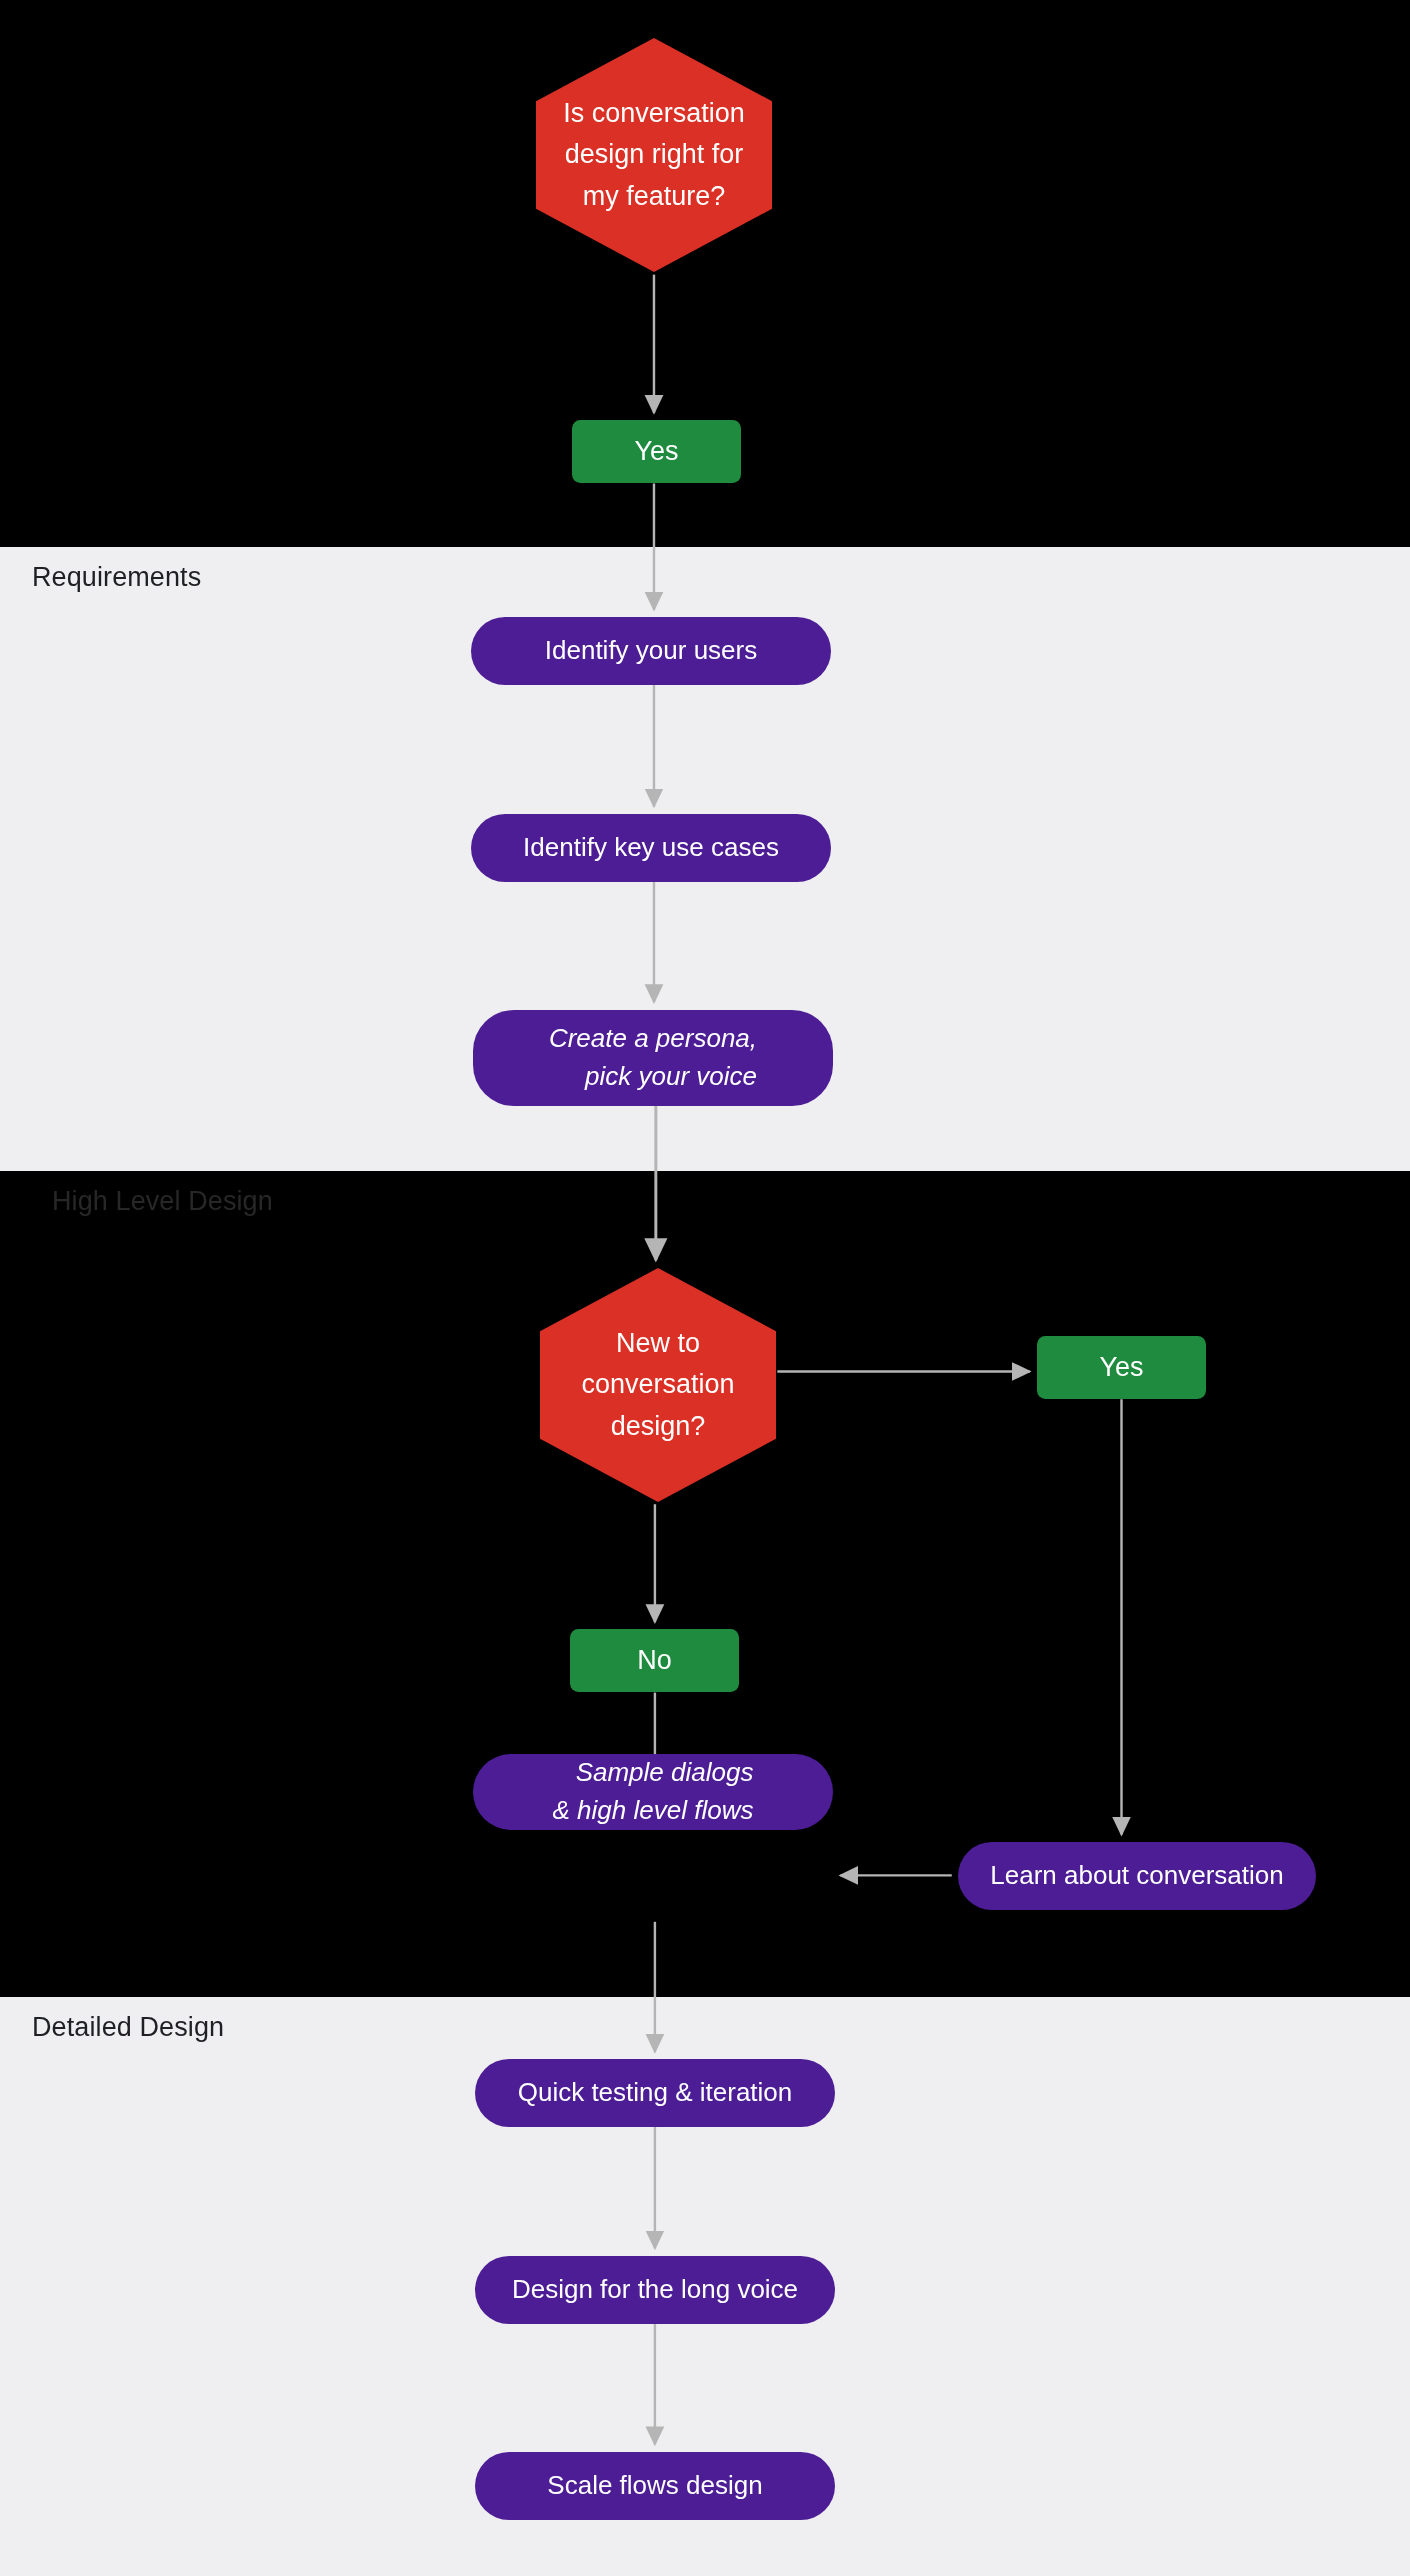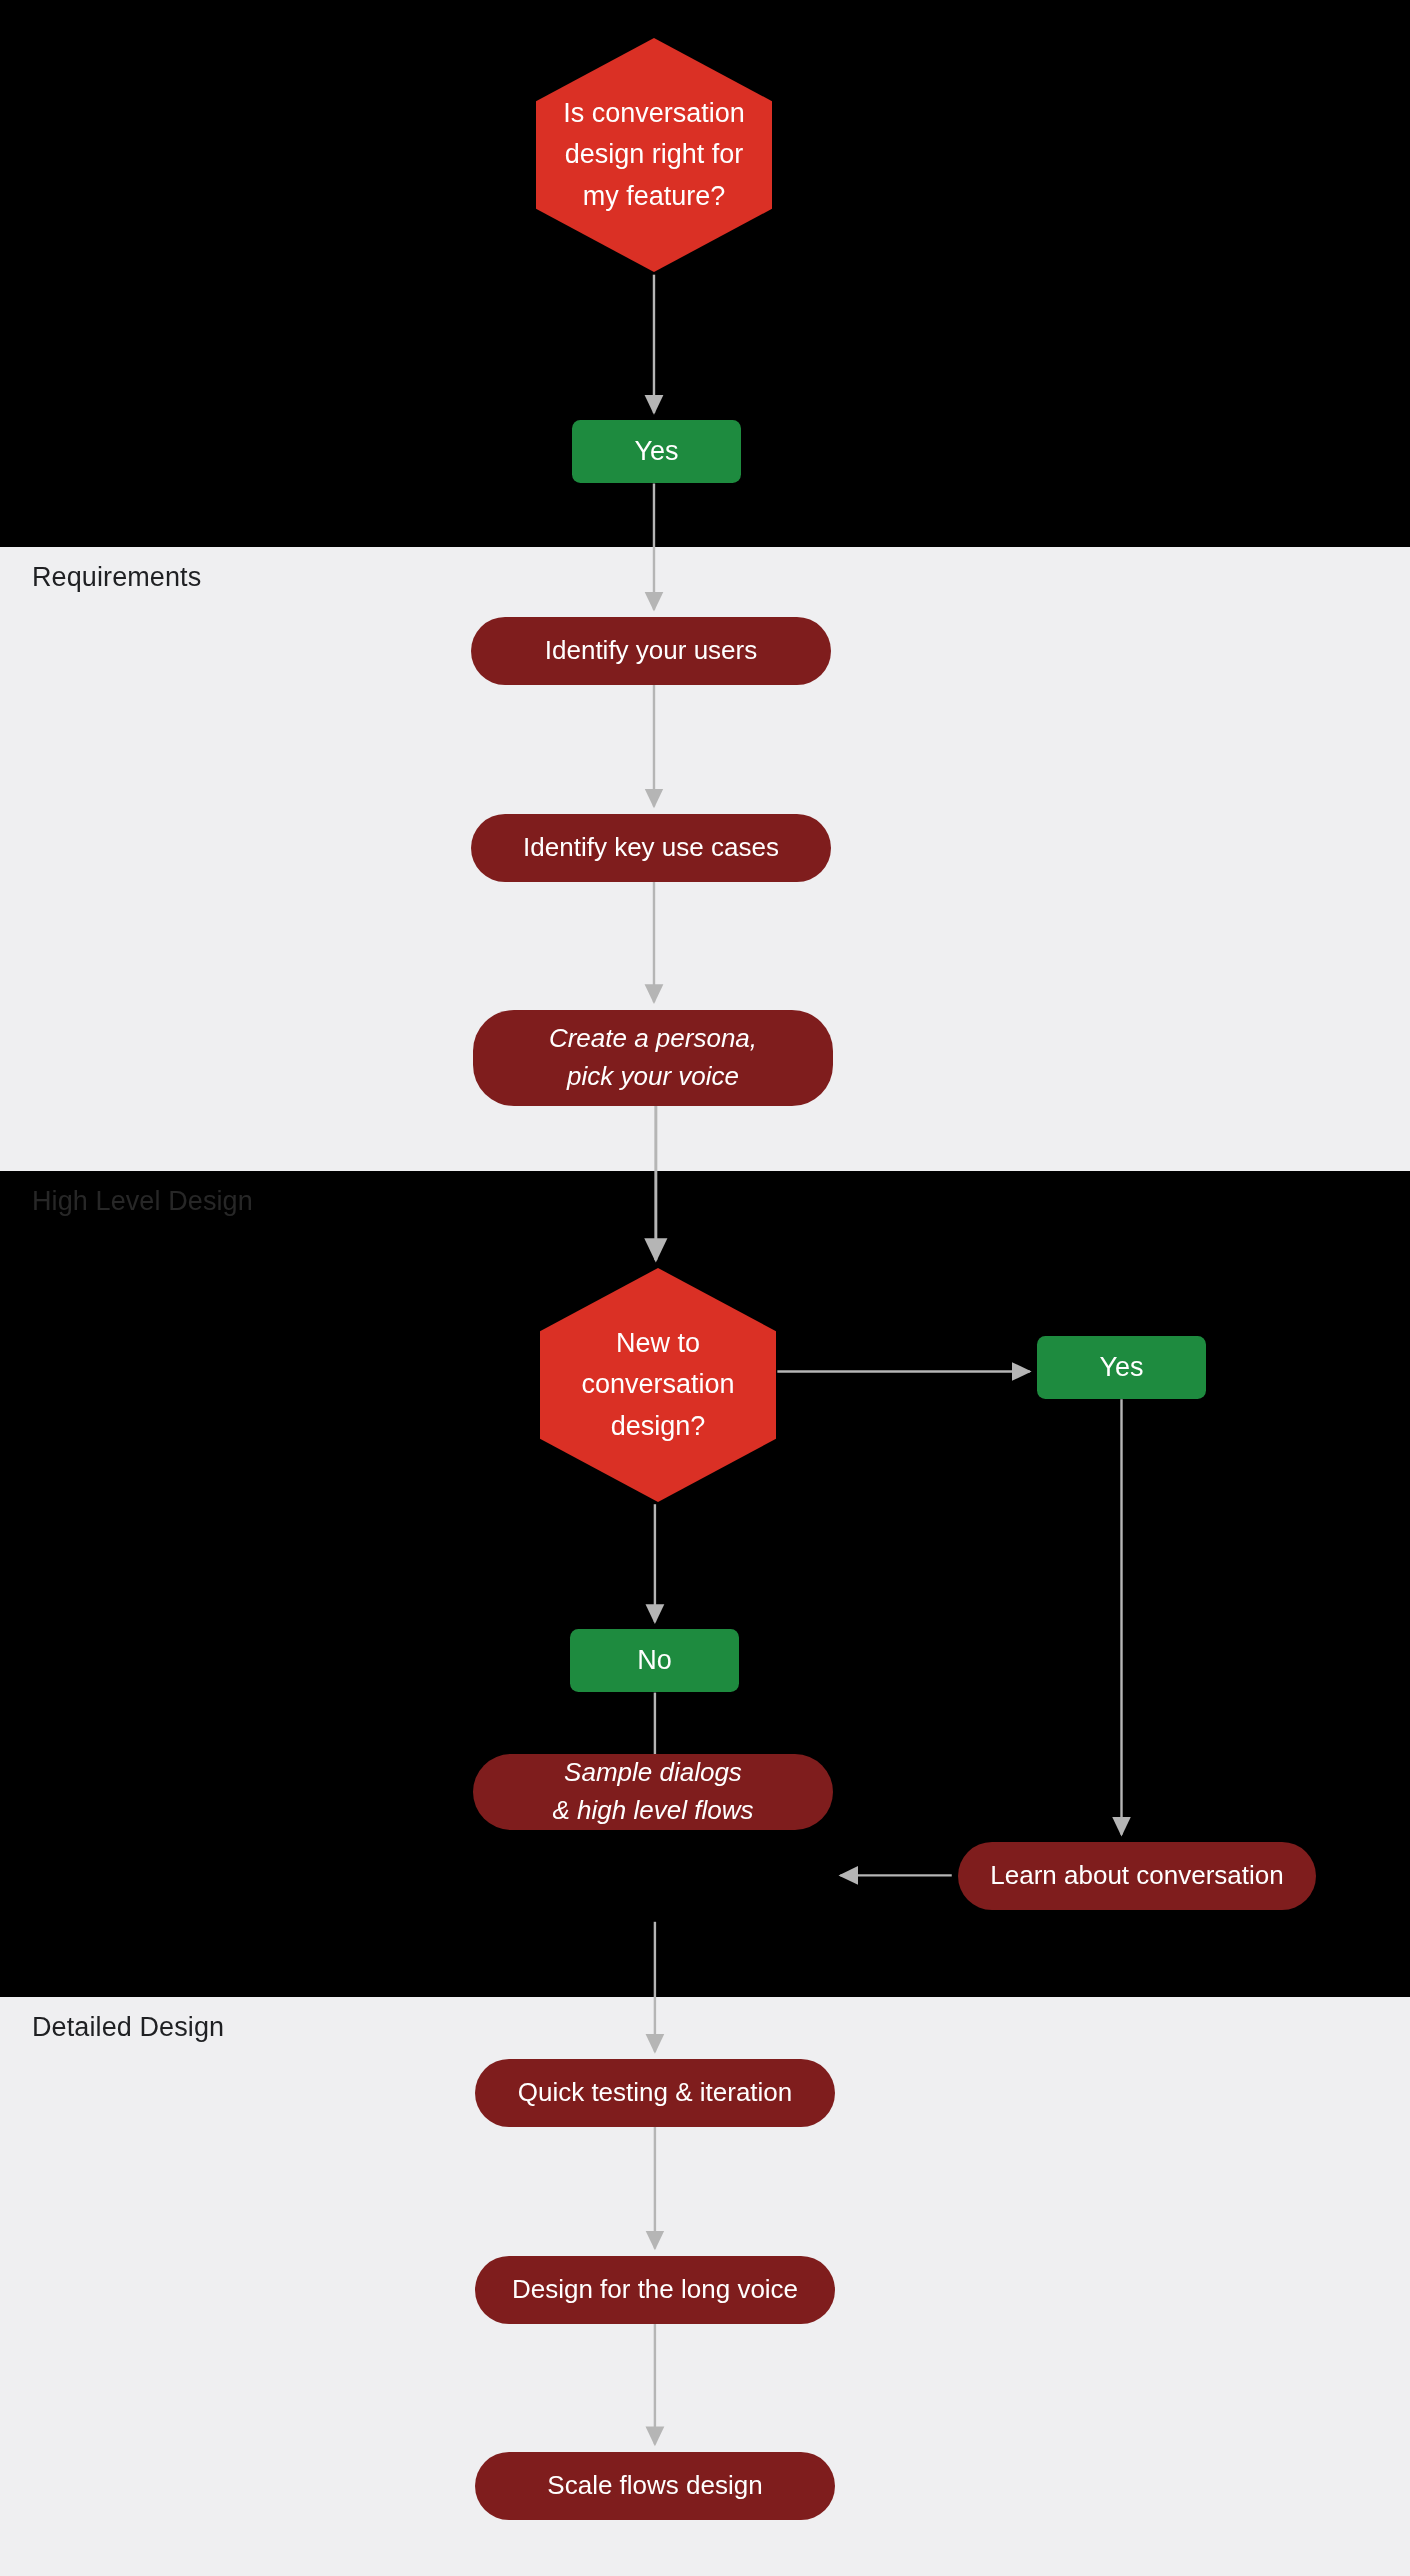--- a/index.html
+++ b/index.html
@@ -66,42 +66,43 @@
   }
 
   .node-green {
     background: #1e8b3f;
     border-radius: 8.4px;
     font-size: 27px;
     font-weight: 400;
   }
 
   .node-pill {
-    background: #7f1d1d;
+    background: #4c1d95;
     border-radius: 56px;
     font-size: 26px;
     font-weight: 500;
     line-height: 1.45;
     padding: 0 20.4px;
+    text-align: right;
   }
   .node-pill.two-line { border-radius: 41px; font-style: italic; }
 
   .node-label { display: block; }
 </style>
 </head>
 <body>
 
 <div id="canvas">
 
   <div id="bands">
       <div class="band band-dark" style="top: 0px; height: 547px;"></div>
       <div class="band band-light" style="top: 547px; height: 624px;"></div>
       <div class="band-label band-label-light" style="top: 562px;">Requirements</div>
       <div class="band band-dark" style="top: 1171px; height: 826px;"></div>
-      <div class="band-label band-label-dark" style="top: 1186px;">High Level Design</div>
+      <div class="band-label band-label-dark" style="top: 1186px; margin-left: 20px;">High Level Design</div>
       <div class="band band-light" style="top: 1997px; height: 579px;"></div>
       <div class="band-label band-label-light" style="top: 2012px;">Detailed Design</div>
     </div>
 
   <svg id="edges" viewBox="0 0 1520 2776" preserveAspectRatio="none">
     <defs>
       <marker id="arrowhead" markerWidth="9" markerHeight="9" refX="7.4" refY="4.5" orient="auto" markerUnits="strokeWidth">
         <path d="M0,0.6 L8.2,4.5 L0,8.4 z" fill="#b5b5b5"></path>
       </marker>
     </defs>

